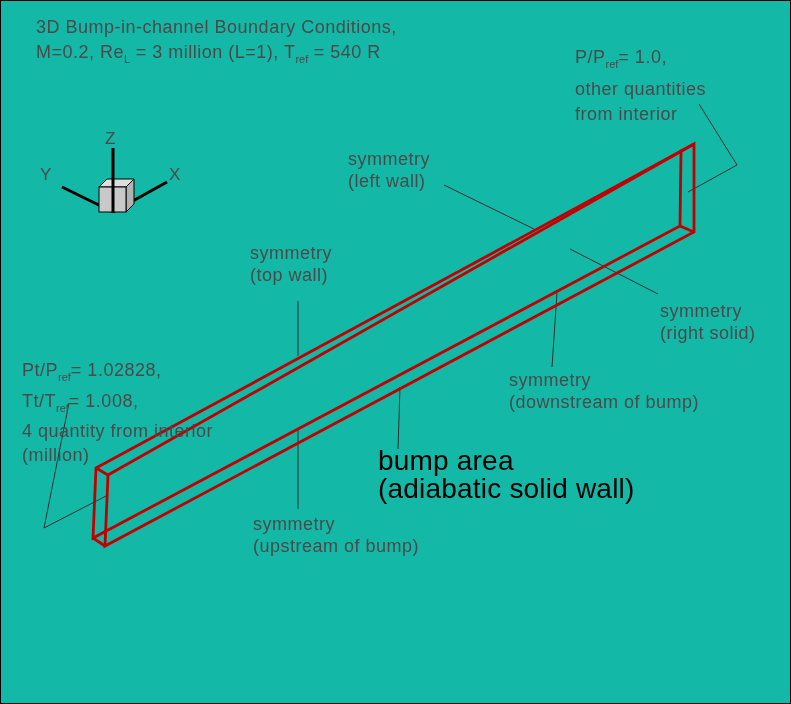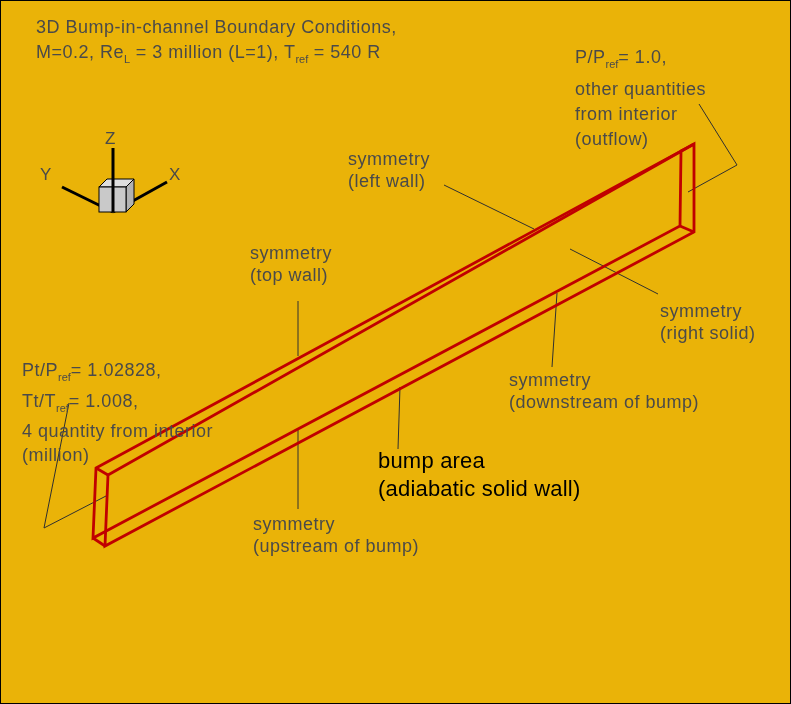--- a/index.html
+++ b/index.html
@@ -1,40 +1,40 @@
 <!DOCTYPE html>
 <html><head>
 <meta charset="utf-8">
 <style>
   html,body{margin:0;padding:0;background:#fff;}
   .canvas{
     position:relative;
     width:791px;height:704px;
     box-sizing:border-box;
     border:1px solid #000;
-    background:#eab308;
+    background:#14b8a6;
     font-family:"Liberation Sans", sans-serif;
     overflow:hidden;
   }
   .layer{position:absolute;left:0;top:0;}
   .lbl{
     position:absolute;
     color:#4a4a4a;
     font-size:18px;
     letter-spacing:0.5px;
     line-height:22px;
     white-space:nowrap;
   }
   .lbl div{white-space:nowrap;}
   .title{line-height:25px;}
   .outflow{line-height:25px;}
   .inflow{line-height:24px;}
   .bump{
     color:#000;
-    font-size:22px;
+    font-size:28px;
     line-height:28px;
     letter-spacing:0.2px;
   }
   sub{font-size:11px;letter-spacing:0;}
   .axis-lbl{position:absolute;color:#4a4a4a;font-size:17px;}
 </style>
 </head>
 <body>
 
 <div class="canvas">
@@ -84,21 +84,20 @@
   </div>
 
   <div class="axis-lbl" style="left:104px;top:128px;">Z</div>
   <div class="axis-lbl" style="left:168px;top:164px;">X</div>
   <div class="axis-lbl" style="left:39px;top:164px;">Y</div>
 
   <div class="lbl outflow" style="left:574px;top:44px;">
     <div><span>P/P</span><sub>ref</sub><span>= 1.0,</span></div>
     <div>other quantities</div>
     <div>from interior</div>
-    <div>(outflow)</div>
   </div>
 
   <div class="lbl inflow" style="left:21px;top:310px;margin-top:47px;">
     <div><span>Pt/P</span><sub>ref</sub><span>= 1.02828,</span></div>
     <div><span>Tt/T</span><sub>ref</sub><span>= 1.008,</span></div>
     <div>4 quantity from interior</div>
     <div>(million)</div>
   </div>
 
   <div class="lbl" style="left:347px;top:147px;">

